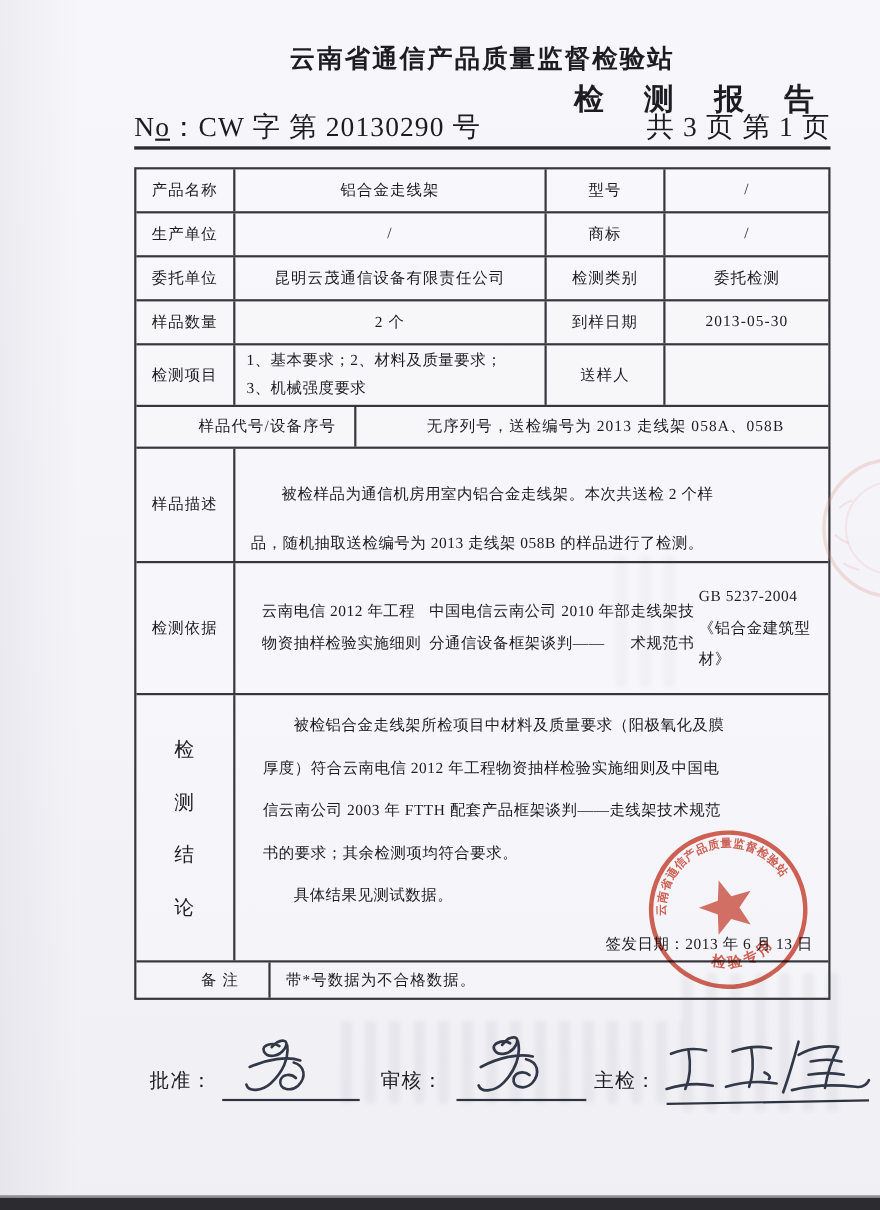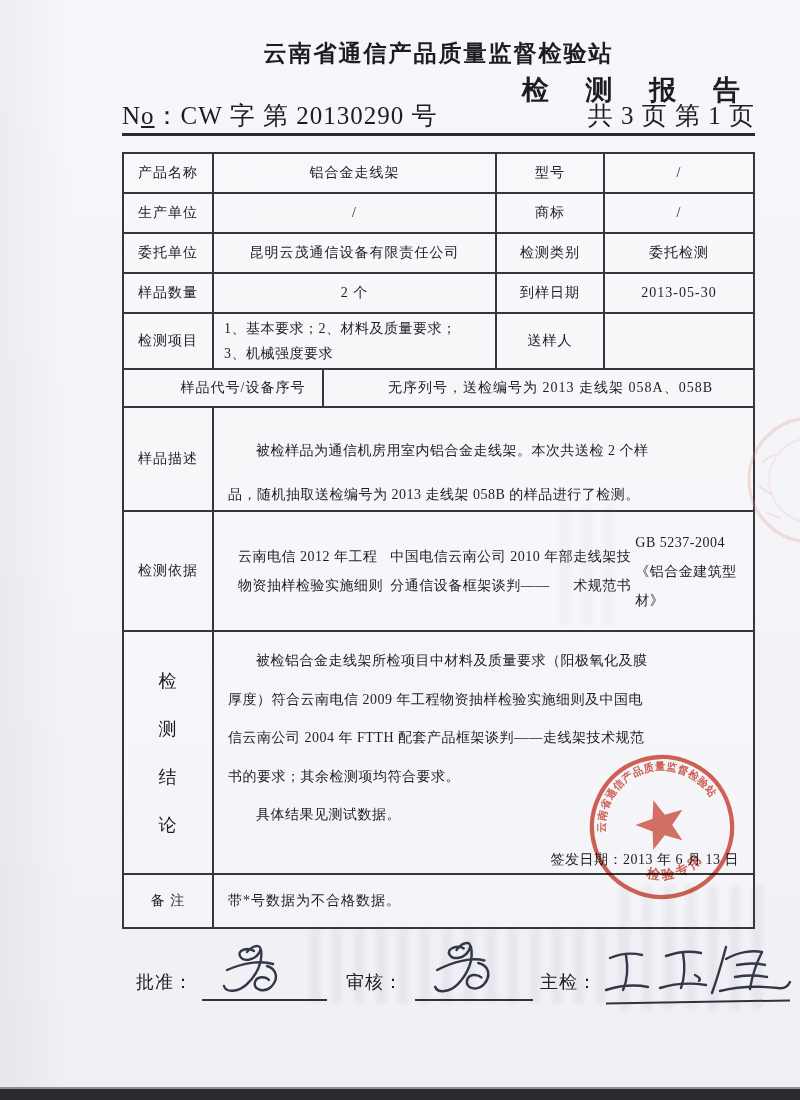--- a/index.html
+++ b/index.html
@@ -25,28 +25,28 @@
   .tbl{position:absolute;left:122px;top:152px;width:633px;border:2px solid #36363c;
     box-sizing:border-box;background:rgba(255,255,255,.25);}
   .r{display:flex;border-bottom:2px solid #36363c;box-sizing:border-box;}
   .r.last{border-bottom:none;}
   .c{border-right:2px solid #36363c;box-sizing:border-box;display:flex;
     align-items:center;justify-content:center;font-size:14px;letter-spacing:1px;}
   .c.end{border-right:none;}
   .w1{width:90px;} .w2{width:283px;text-align:right;} .w3{width:108px;text-align:right;} .w4{flex:1;}
   .wcode{width:160px;margin-left:40px;} .wlab{width:90px;} .wrest{flex:1;padding-left:24px;}
   .h40{height:40px;} .h56{height:56px;} .h38{height:38px;}
-  .h104{height:104px;} .h120{height:120px;} .h243{height:243px;} .h50{height:52px;}
+  .h104{height:104px;} .h120{height:120px;} .h243{height:243px;} .h50{height:32px;margin-left:32px;}
   .items-cell{flex-direction:column;align-items:flex-start;justify-content:center;
     padding-left:10px;line-height:25px;letter-spacing:.5px;}
   .desc-cell{display:block;padding:21px 12px 0 14px;line-height:44px;letter-spacing:.5px;}
   .indent{text-indent:2em;}
   .basis-cell{flex-direction:row;justify-content:center;line-height:29px;letter-spacing:.5px;}
   .vlabel{flex-direction:column;gap:24px;font-size:18px;}
-  .concl-cell{display:block;padding:10px 12px 0 14px;line-height:38.5px;letter-spacing:.5px;}
+  .concl-cell{display:block;padding:10px 12px 0 14px;line-height:38.5px;letter-spacing:.5px;margin-left:11px;}
   .date-line{text-align:right;padding-right:2px;margin-top:6px;}
   .remark-cell{justify-content:flex-start;padding-left:14px;}
   
   .sig-label{position:absolute;font-size:18px;letter-spacing:1px;}
   .sig-line{position:absolute;height:0;border-bottom:2px solid #2e3340;}
   .sig{position:absolute;}
   .sig path{fill:none;stroke:#333848;stroke-width:2.4;stroke-linecap:round;stroke-linejoin:round;}
   
   .seal{position:absolute;left:572px;top:737px;width:180px;height:180px;
     transform:rotate(-18deg);opacity:.82;mix-blend-mode:multiply;pointer-events:none;}
@@ -137,22 +137,22 @@
 
     <div class="r h243">
       <div class="c wlab vlabel">
         <span>检</span>
         <span>测</span>
         <span>结</span>
         <span>论</span>
       </div>
       <div class="c wrest end concl-cell">
         <div class="indent">被检铝合金走线架所检项目中材料及质量要求（阳极氧化及膜</div>
-        <div>厚度）符合云南电信 2009 年工程物资抽样检验实施细则及中国电</div>
-        <div>信云南公司 2004 年 FTTH 配套产品框架谈判——走线架技术规范</div>
+        <div>厚度）符合云南电信 2012 年工程物资抽样检验实施细则及中国电</div>
+        <div>信云南公司 2003 年 FTTH 配套产品框架谈判——走线架技术规范</div>
         <div>书的要求；其余检测项均符合要求。</div>
         <div class="indent">具体结果见测试数据。</div>
         <div class="date-line">签发日期：2013 年 6 月 13 日</div>
       </div>
     </div>
 
     <div class="r h50 last">
       <div class="c wlab">备 注</div>
       <div class="c wrest end remark-cell">带*号数据为不合格数据。</div>
     </div>

